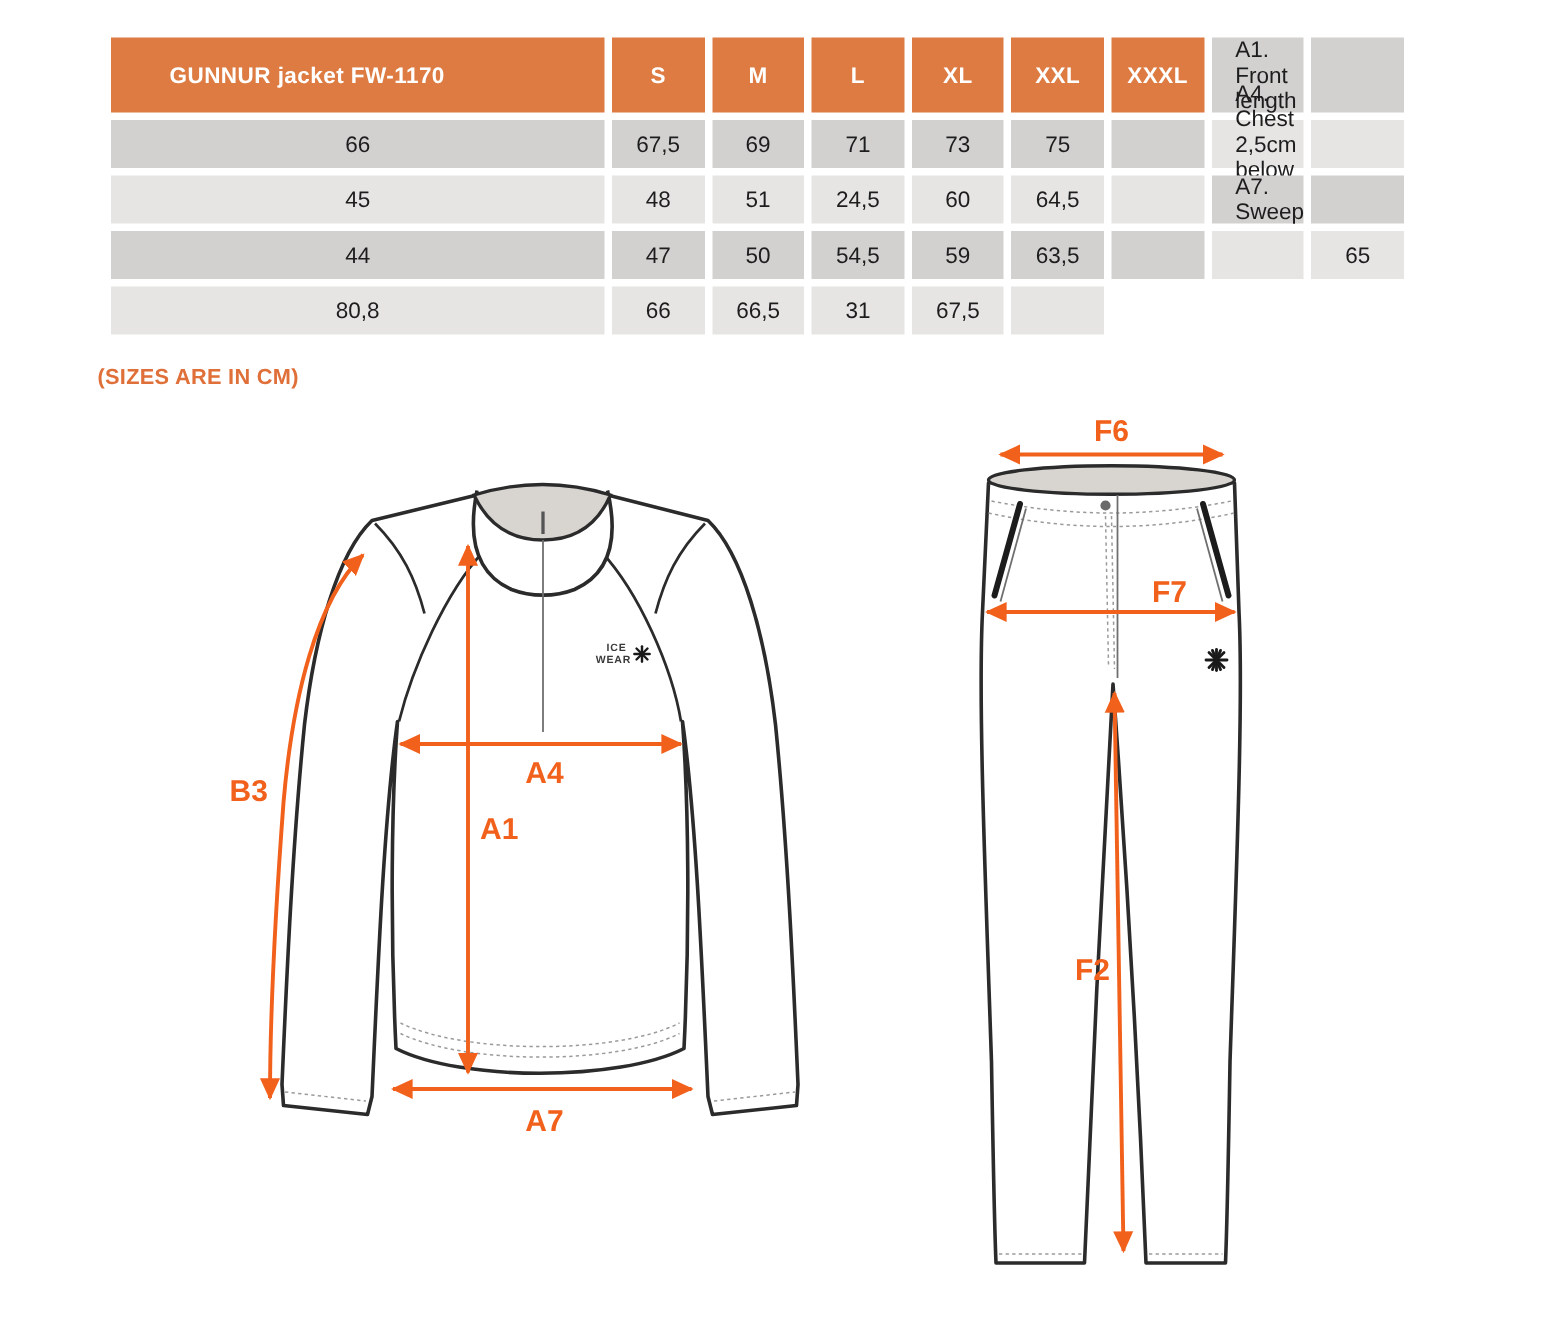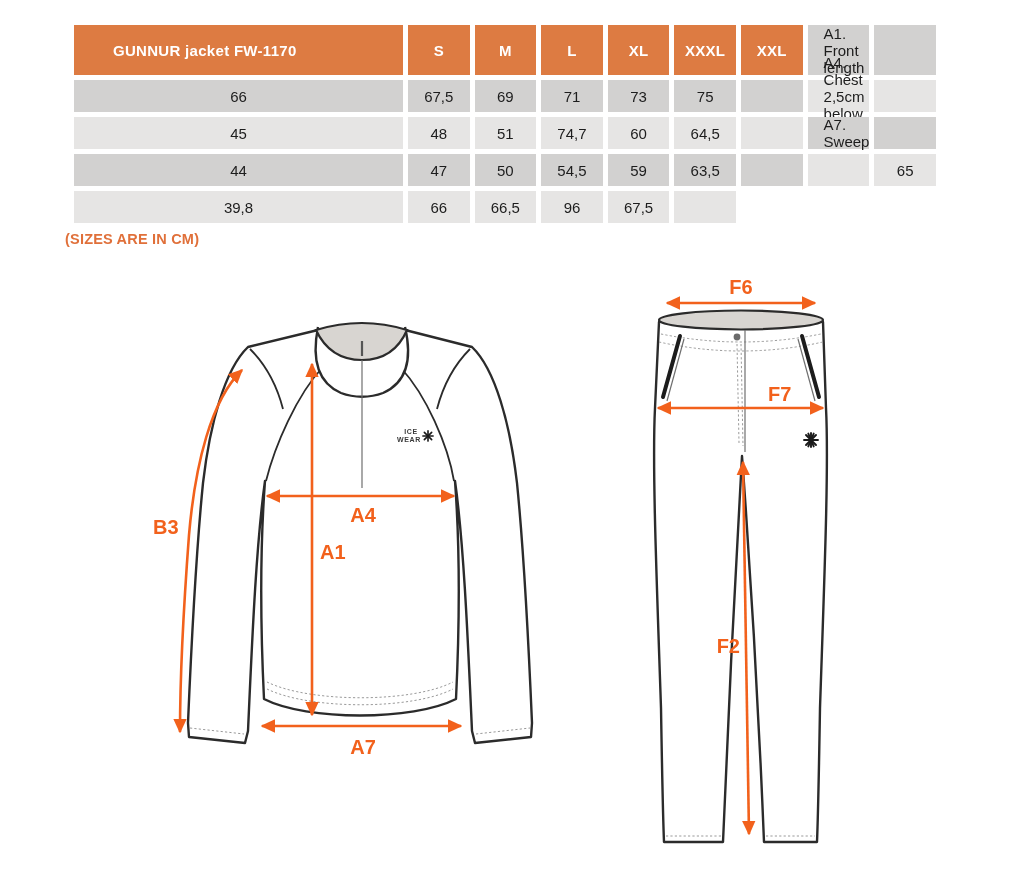--- a/index.html
+++ b/index.html
@@ -37,21 +37,21 @@
   .size-table .c{
     font-size:15px;color:var(--cell-text,#1d1d1d);
     display:flex;align-items:center;justify-content:center;
   }
   .size-table .c.lbl{justify-content:flex-start;padding-left:16px;}
   .size-table .rd{background:var(--row-dark,#D2D1D0);}
   .size-table .rl{background:var(--row-light,#E6E5E4);}
 
   
   .sizes-note{
-    position:absolute;left:65px;top:231px;
+    position:absolute;left:65px;top:244px;
     color:var(--note,#E0703A);font-size:14.5px;font-weight:600;letter-spacing:.2px;
   }
 
   
   svg{position:absolute;overflow:visible;}
   .jacket-svg{left:125px;top:285px;}
   .pants-svg{left:635px;top:278px;}
   .outline{fill:#fff;stroke:var(--line,#2b2b2b);stroke-width:2.4;stroke-linejoin:round;}
   .seam{fill:none;stroke:var(--line,#2b2b2b);stroke-width:1.8;}
   .thin{fill:none;stroke:#6f6f6f;stroke-width:1.2;}
@@ -67,59 +67,59 @@
 <body>
 
 <div class="page">
 
   <div class="size-table">
     <div class="h first">GUNNUR jacket FW-1170</div>
     <div class="h">S</div>
     <div class="h">M</div>
     <div class="h">L</div>
     <div class="h">XL</div>
+    <div class="h">XXL</div>
     <div class="h">XXXL</div>
-    <div class="h">XXL</div>
 
     <div class="c lbl rd">A1. Front length</div>
     <div class="c rd"></div>
     <div class="c rd">66</div>
     <div class="c rd">67,5</div>
     <div class="c rd">69</div>
     <div class="c rd">71</div>
     <div class="c rd">73</div>
     <div class="c rd">75</div>
     <div class="c rd"></div>
 
     <div class="c lbl rl">A4. Chest 2,5cm below armpit</div>
     <div class="c rl"></div>
     <div class="c rl">45</div>
     <div class="c rl">48</div>
     <div class="c rl">51</div>
-    <div class="c rl">74,7</div>
+    <div class="c rl">24,5</div>
     <div class="c rl">60</div>
     <div class="c rl">64,5</div>
     <div class="c rl"></div>
 
     <div class="c lbl rd">A7. Sweep</div>
     <div class="c rd"></div>
     <div class="c rd">44</div>
     <div class="c rd">47</div>
     <div class="c rd">50</div>
     <div class="c rd">54,5</div>
     <div class="c rd">59</div>
     <div class="c rd">63,5</div>
     <div class="c rd"></div>
 
     <div class="c rl"></div>
     <div class="c rl">65</div>
-    <div class="c rl">39,8</div>
+    <div class="c rl">80,8</div>
     <div class="c rl">66</div>
     <div class="c rl">66,5</div>
-    <div class="c rl">96</div>
+    <div class="c rl">31</div>
     <div class="c rl">67,5</div>
     <div class="c rl"></div>
   </div>
 
   <div class="sizes-note">(SIZES ARE IN CM)</div>
 
   <svg class="jacket-svg" width="430" height="485" viewBox="0 0 430 485">
     <defs>
       <marker id="ahJ" viewBox="0 0 10 10" refX="9" refY="5" markerWidth="5.6" markerHeight="5.6" orient="auto-start-reverse">
         <path d="M0,0.4 L10,5 L0,9.6 Z" style="fill:var(--arrow,#F2611C)"></path>

